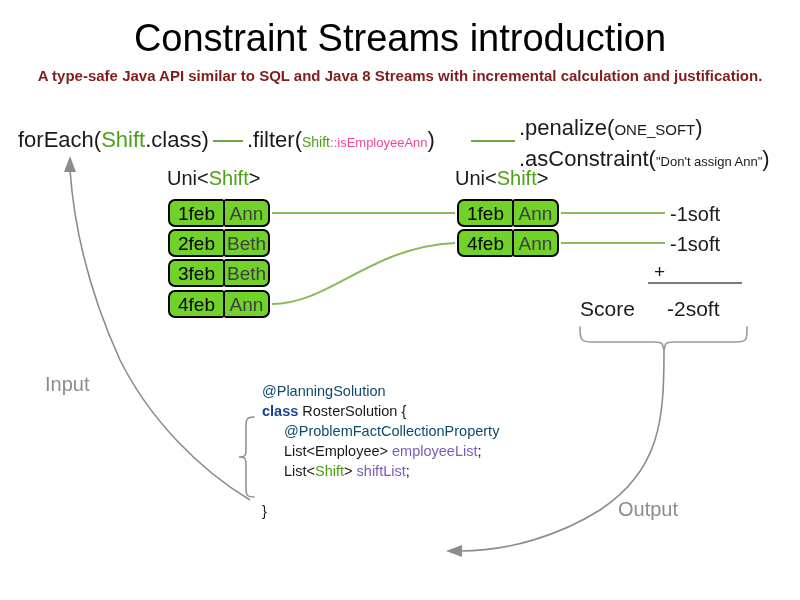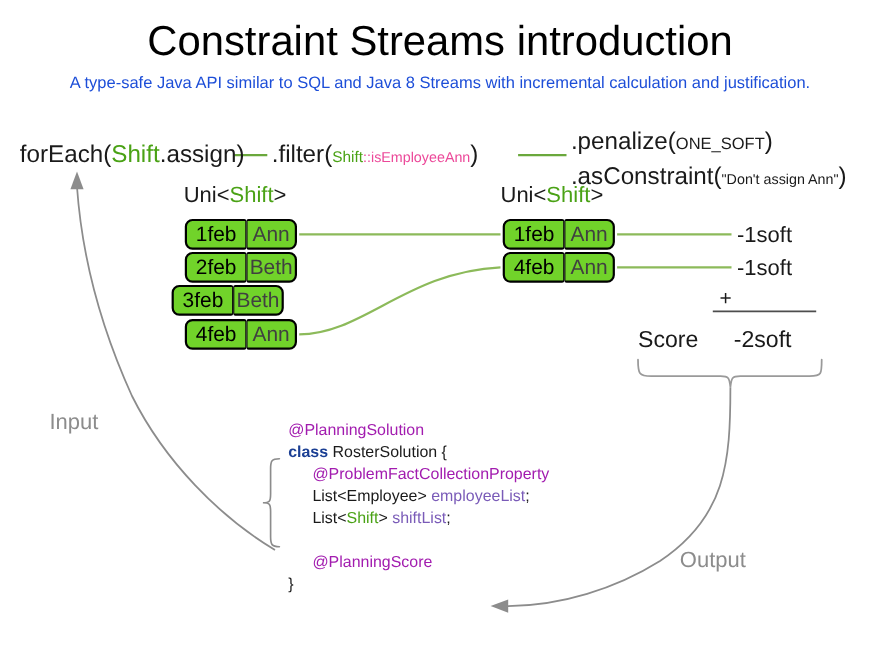--- a/index.html
+++ b/index.html
@@ -30,21 +30,22 @@
     font-size: 38px;
     line-height: 44px;
     letter-spacing: 0px;
     color: #000;
   }
   #subtitle {
     top: 66px; left: 0; width: 800px;
     text-align: center;
     font-size: 15px;
     line-height: 20px;
-    color: #1d4ed8;
+    color: #7f1d1d;
+    font-weight: bold;
   }
 
   
   .op { font-size: 22px; line-height: 26px; color: #1a1a1a; }
   .op .gen { color: #4aa215; }
   .op .argsmall { font-size: 14px; color: #4aa215; }
   .op .argsmall-dark { font-size: 13px; color: #ec4899; }
   .op .caps { font-size: 15px; }
   .op .strlit { font-size: 13px; color: #1a1a1a; }
 
@@ -106,21 +107,21 @@
   
   #code {
     position: absolute;
     left: 262px;
     top: 381px;
     font-size: 14.5px;
     line-height: 20px;
     color: #1a1a1a;
   }
   #code .line { white-space: pre; }
-  #code .anno { color: #a21caf; }
+  #code .anno { color: #0c4a6e; }
   #code .kw   { color: #1b3f94; font-weight: bold; }
   #code .var  { color: #7a5bb8; }
   #code .gen  { color: #4aa215; }
   #code .ind1 { padding-left: 22px; }
 </style>
 </head>
 <body>
 
 <svg id="canvas" viewBox="0 0 800 600">
 
@@ -145,42 +146,42 @@
   <path d="M250,500 C200,470 150,420 120,360 C95,305 75,240 70,170" fill="none" stroke="#8c8c8c" stroke-width="1.6"></path>
   <polygon points="64,172 70,156 76,172" fill="#8c8c8c"></polygon>
 
   <path d="M254,417 C247,417 246,419 246,426 L246,449 C246,456 245,457 239,457
            C245,457 246,458 246,465 L246,488 C246,495 247,497 254,497" fill="none" stroke="#8c8c8c" stroke-width="1.5" stroke-linecap="round"></path>
 </svg>
 
 <div class="abs" id="title">Constraint Streams introduction</div>
 <div class="abs" id="subtitle">A type-safe Java API similar to SQL and Java 8 Streams with incremental calculation and justification.</div>
 
-<div class="abs op" id="op-foreach"><span>forEach(</span><span class="gen">Shift</span><span>.assign)</span></div>
+<div class="abs op" id="op-foreach"><span>forEach(</span><span class="gen">Shift</span><span>.class)</span></div>
 
 <div class="abs op" id="op-filter"><span>.filter(</span><span class="argsmall">Shift</span><span class="argsmall-dark">::isEmployeeAnn</span><span>)</span></div>
 
 <div class="abs" id="op-right">
   <div class="op" id="op-penalize"><span>.penalize(</span><span class="caps">ONE_SOFT</span><span>)</span></div>
   <div class="op" id="op-asconstraint"><span>.asConstraint(</span><span class="strlit">"Don't assign Ann"</span><span>)</span></div>
 </div>
 
 <div class="abs uni" id="uni-left"><span>Uni&lt;</span><span class="gen">Shift</span><span>&gt;</span></div>
 
 <div class="abs uni" id="uni-right"><span>Uni&lt;</span><span class="gen">Shift</span><span>&gt;</span></div>
 
 <div class="shiftbox" style="left:168px; top:199px;">
   <div class="cell date">1feb</div>
   <div class="cell emp">Ann</div>
 </div>
 <div class="shiftbox" style="left:168px; top:229px;">
   <div class="cell date">2feb</div>
   <div class="cell emp">Beth</div>
 </div>
-<div class="shiftbox" style="left:156px; top:259px;">
+<div class="shiftbox" style="left:168px; top:259px;">
   <div class="cell date">3feb</div>
   <div class="cell emp">Beth</div>
 </div>
 <div class="shiftbox" style="left:168px; top:290px;">
   <div class="cell date">4feb</div>
   <div class="cell emp">Ann</div>
 </div>
 
 <div class="shiftbox" style="left:457px; top:199px;">
   <div class="cell date">1feb</div>
@@ -201,15 +202,14 @@
 <div class="abs io-label" id="label-input">Input</div>
 <div class="abs io-label" id="label-output">Output</div>
 
 <div id="code">
   <div class="line"><span class="anno">@PlanningSolution</span></div>
   <div class="line"><span class="kw">class</span><span> RosterSolution {</span></div>
   <div class="line ind1"><span class="anno">@ProblemFactCollectionProperty</span></div>
   <div class="line ind1"><span>List&lt;Employee&gt; </span><span class="var">employeeList</span><span>;</span></div>
   <div class="line ind1"><span>List&lt;</span><span class="gen">Shift</span><span>&gt; </span><span class="var">shiftList</span><span>;</span></div>
   <div class="line">&nbsp;</div>
-  <div class="line ind1"><span class="anno">@PlanningScore</span></div>
   <div class="line"><span>}</span></div>
 </div>
 
 </body></html>

